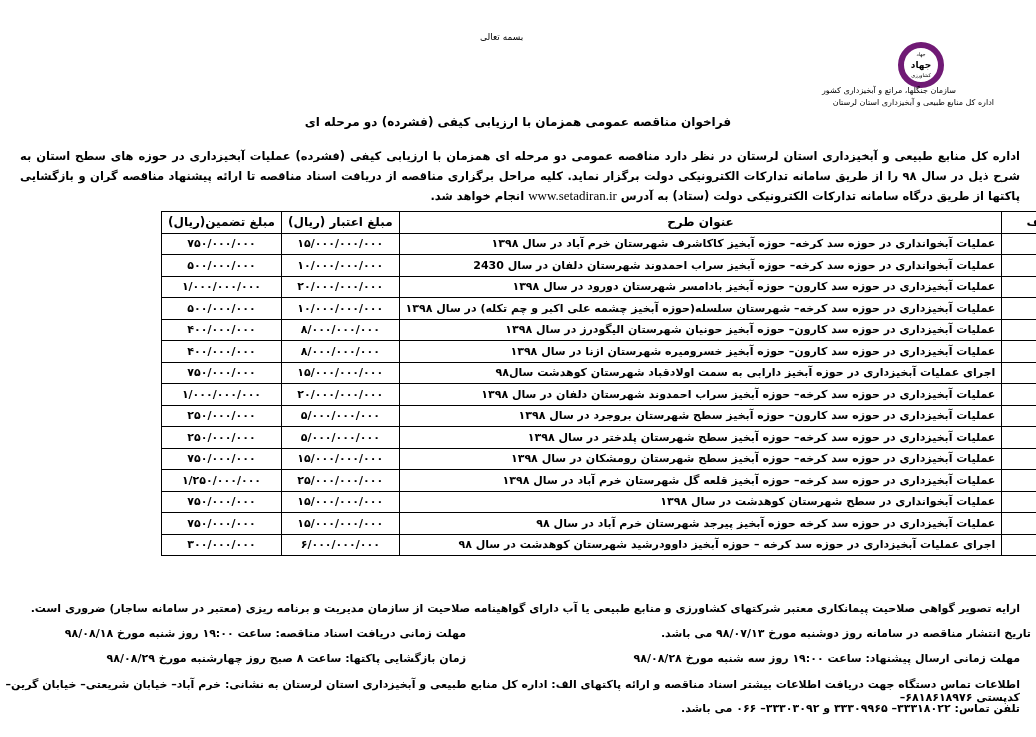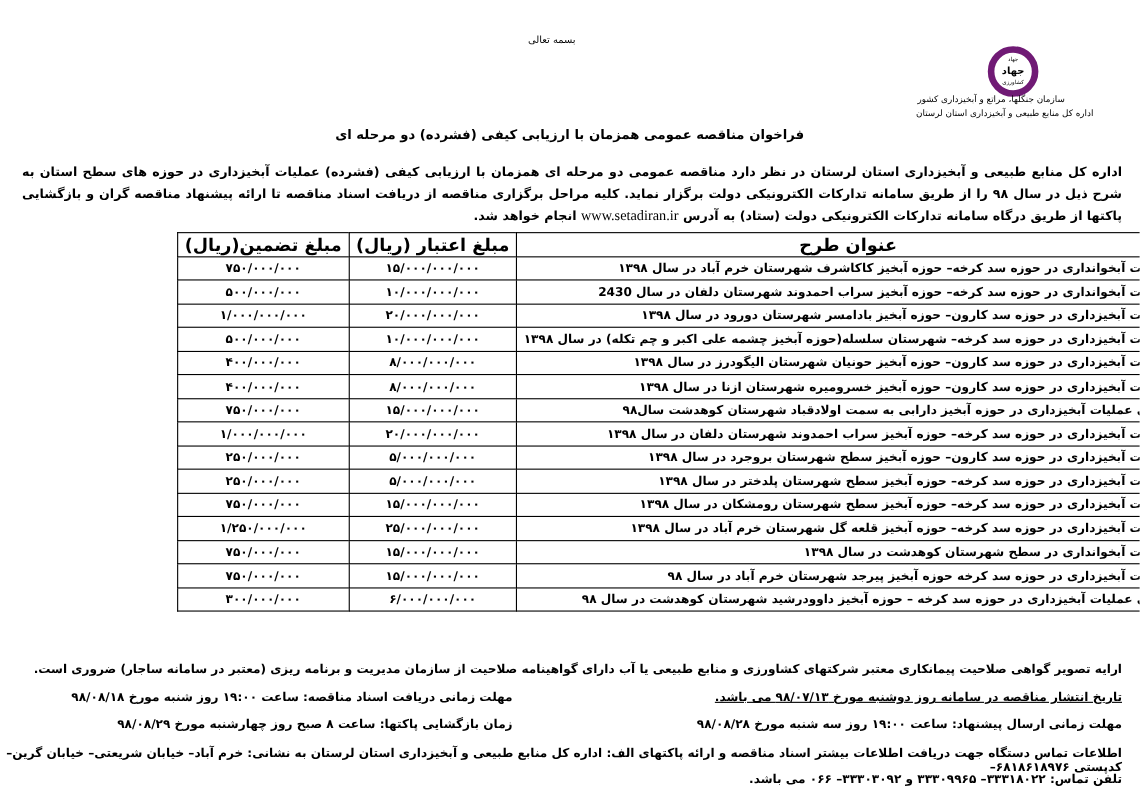--- a/index.html
+++ b/index.html
@@ -3,35 +3,35 @@
 <meta charset="utf-8">
 <style>
   html, body { margin:0; padding:0; background:#ffffff; }
   body { width:1036px; height:737px; position:relative; overflow:hidden; font-family:"DejaVu Sans", sans-serif; color:#000; }
   .abs { position:absolute; }
   .rtl { direction:rtl; text-align:right; }
   .bismillah { left:480px; top:32px; font-size:9px;text-align:right; }
   .logo { left:898px; top:42px; width:34px; height:34px; border:6px solid #701a75; border-radius:50%; display:flex; align-items:center; justify-content:center; font-size:9px; font-weight:bold; }
   .logo .small { position:absolute; top:3px; font-size:5px; font-weight:normal; }
   .logo .small2 { position:absolute; bottom:4px; font-size:5px; font-weight:normal; }
-  .org1 { right:68px; top:86px; font-size:8px;text-align:center; }
+  .org1 { right:80px; top:86px; font-size:8px;text-align:center; }
   .org2 { right:42px; top:98px; font-size:8px; }
   .title { right:305px; top:115px; font-size:12px; font-weight:bold; }
   .intro { right:16px; top:146px; width:1000px; font-size:11.5px; font-weight:bold; line-height:20px; text-align:justify; text-align-last:right;margin-left:19px; }
   .intro .url { font-family:"Liberation Serif", serif; font-weight:normal; font-size:13px; }
   table.tender { position:absolute; left:161px; top:211px; width:711px; border-collapse:collapse; direction:rtl; font-size:11px; font-weight:bold; }
   table.tender th, table.tender td { border:1.5px solid #000; height:20.5px; padding:0 6px; white-space:nowrap; }
-  table.tender th { font-size:16px; }
+  table.tender th { font-size:12px; }
   table.tender .c-num { width:20px; text-align:center;padding-left:24px; }
   table.tender .c-title { text-align:right; }
   table.tender .c-credit { width:82px; text-align:center; direction:ltr; }
   table.tender .c-guar { width:82px; text-align:center; direction:ltr; }
   .foot { font-size:11px; font-weight:bold; }
   .f1 { right:16px; top:602px; }
-  .f2 { right:16px; top:627px;text-decoration:underline; }
+  .f2 { right:5px; top:627px; }
   .f2b { right:570px; top:627px; }
   .f3 { right:16px; top:652px; }
   .f3b { right:570px; top:652px; }
   .f4 { right:16px; top:678px; }
   .f5 { right:16px; top:702px; }
 </style>
 </head>
 <body>
 
 <div class="abs rtl bismillah">بسمه تعالی</div>

